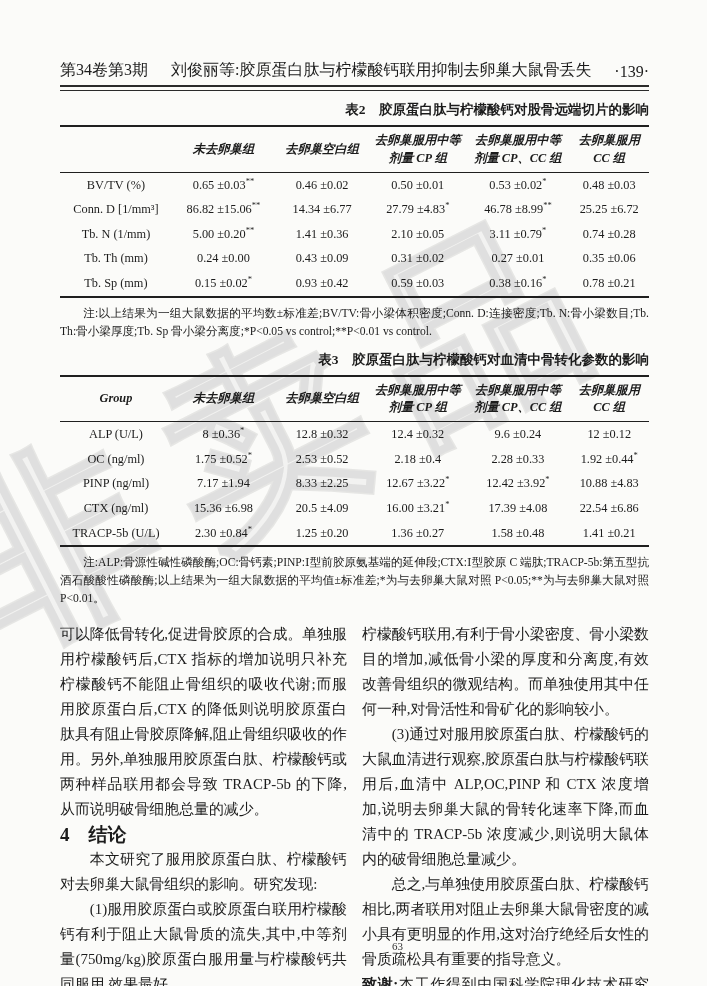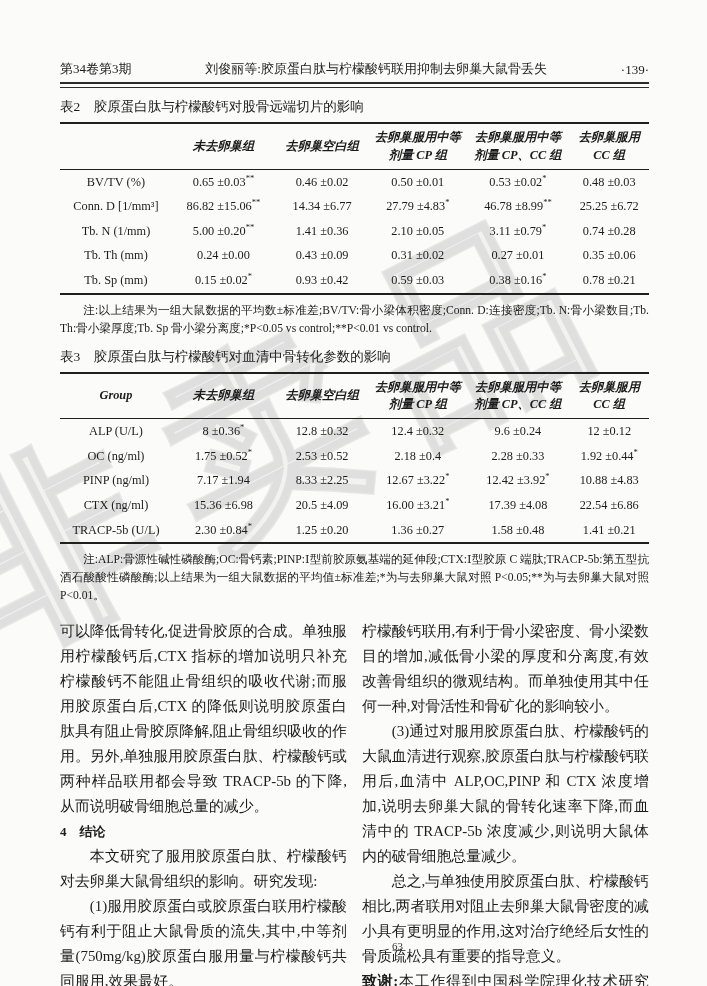--- a/index.html
+++ b/index.html
@@ -14,39 +14,39 @@
   .watermark {
     position:absolute; top:235px; left:-90px; width:980px;
     transform:rotate(-27deg);
     font-size:200px; font-weight:bold; letter-spacing:38px;
     color:rgba(200,200,200,0.16);
     -webkit-text-stroke:3px rgba(175,175,175,0.28);
     z-index:0; pointer-events:none; white-space:nowrap;
   }
   .page-inner { position:relative; z-index:1; padding:60px 58px 0 60px; }
 
-  .page-header { display:flex; justify-content:space-between; align-items:flex-end; font-size:13px; margin-bottom:4px; }
+  .page-header { display:flex; justify-content:space-between; align-items:flex-end; font-size:16px; margin-bottom:4px; }
   .page-header .center { flex:1; text-align:center; }
   .header-rule { height:3px; border-top:2px solid #2b2b2b; border-bottom:1.3px solid #2b2b2b; margin-bottom:10px; }
 
-  .tbl-caption { text-align:left; font-weight:normal; font-size:13.5px; margin:10px 0 6px; }
+  .tbl-caption { text-align:right; font-weight:bold; font-size:13.5px; margin:10px 0 6px; }
 
   table.data { width:100%; border-collapse:collapse; font-size:12.3px; border-top:2px solid #1f1f1f; border-bottom:2px solid #1f1f1f; table-layout:fixed; }
   table.data thead tr { border-bottom:1.2px solid #1f1f1f;font-style:italic; }
   table.data th { font-weight:bold; padding:5px 1px 4px; line-height:1.45; text-align:center; vertical-align:middle; }
   table.data td { text-align:center; padding:4px 1px; line-height:1.35; white-space:nowrap; }
   table.data sup { font-size:8.5px; vertical-align:super; line-height:0; }
 
   .tbl-note { font-size:11.6px; line-height:1.55; text-align:justify; text-indent:2em; margin:7px 0 3px; }
 
   .body-cols { display:flex; gap:15px; margin-top:14px; font-size:14.9px; line-height:25px; text-align:justify; }
   .body-cols .col { width:50%; }
   .body-cols p { margin:0; }
   .body-cols p.indent { text-indent:2em; }
-  .section-heading { font-weight:bold; font-size:13px; }
+  .section-heading { font-weight:bold; font-size:19px; }
   .lead-bold { font-weight:bold; }
 
   .page-footer { position:absolute; bottom:34px; left:0; width:100%; text-align:center; font-size:11px; color:#333; z-index:1;margin-left:44px; }
 </style>
 </head>
 <body>
 
 <div class="watermark">非卖品</div>
 
 <div class="page-inner">

